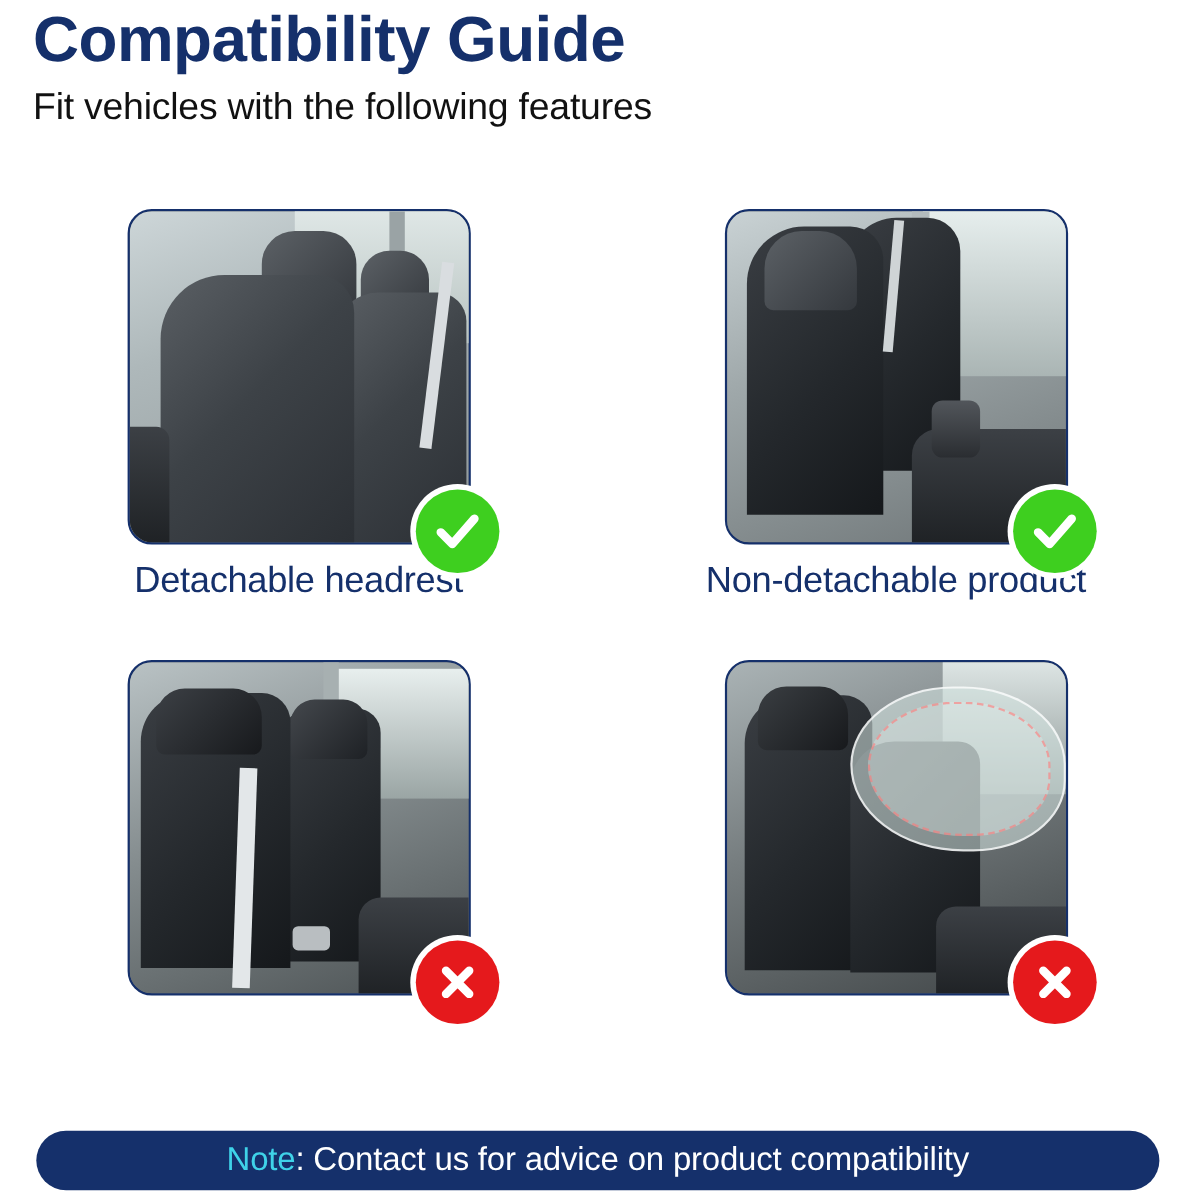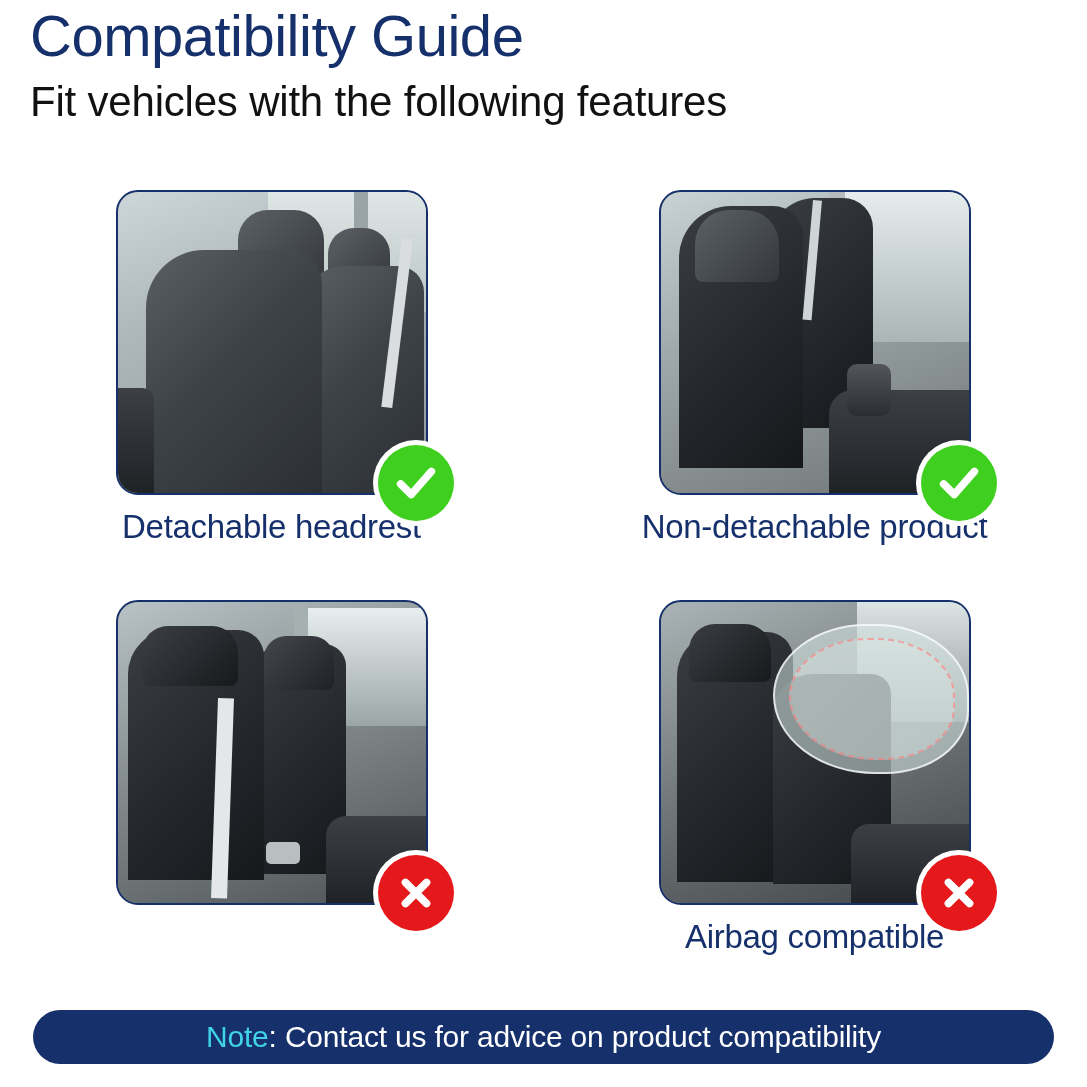--- a/index.html
+++ b/index.html
@@ -17,26 +17,26 @@
     background: #ffffff;
   }
 
   
   .header {
     padding: 6px 0 0 30px;
   }
   .title {
     font-size: 58px;
     line-height: 1.05;
-    font-weight: normal;
+    font-weight: bold;
     color: #15306b;
     letter-spacing: -0.5px;
   }
   .subtitle {
-    font-size: 42px;
+    font-size: 34px;
     line-height: 1.2;
     color: #111111;
     margin-top: 10px;
     letter-spacing: -0.2px;
   }
 
   
   .grid {
     position: absolute;
     top: 190px;
@@ -124,21 +124,21 @@
     position: absolute;
     border-radius: 50% 50% 45% 55%;
     background: rgba(214,230,225,0.55);
     border: 2px solid rgba(255,255,255,0.75);
   }
 
   
   .note {
     position: absolute;
     left: 33px;
-    bottom: 23px;
+    bottom: 5px;
     width: 1021px;
     height: 54px;
     border-radius: 27px;
     background: #15306b;
     display: flex;
     align-items: center;
     justify-content: center;
   }
   .note-text {
     font-size: 30px;
@@ -239,21 +239,20 @@
           <div class="console" style="left:190px;top:222px;width:122px;height:87px;border-radius:18px 0 0 0;"></div>
           <div class="airbag" style="left:112px;top:22px;width:196px;height:150px;"></div>
           <div class="airbag" style="left:128px;top:36px;width:166px;height:122px;background:rgba(226,238,234,0.35);border-style:dashed;border-color:rgba(255,120,120,0.6);"></div>
         </div>
         <div class="badge no">
           <svg viewBox="0 0 48 48">
             <path d="M13 13 L35 35 M35 13 L13 35" fill="none" stroke="#ffffff" stroke-width="8" stroke-linecap="round"></path>
           </svg>
         </div>
       </div>
-      <div class="caption">Airbag compatible</div>
     </div>
 
   </div>
 
   <div class="note">
     <div class="note-text"><span class="note-label">Note</span><span>: </span><span>Contact us for advice on product compatibility</span></div>
   </div>
 
 </div>
 

